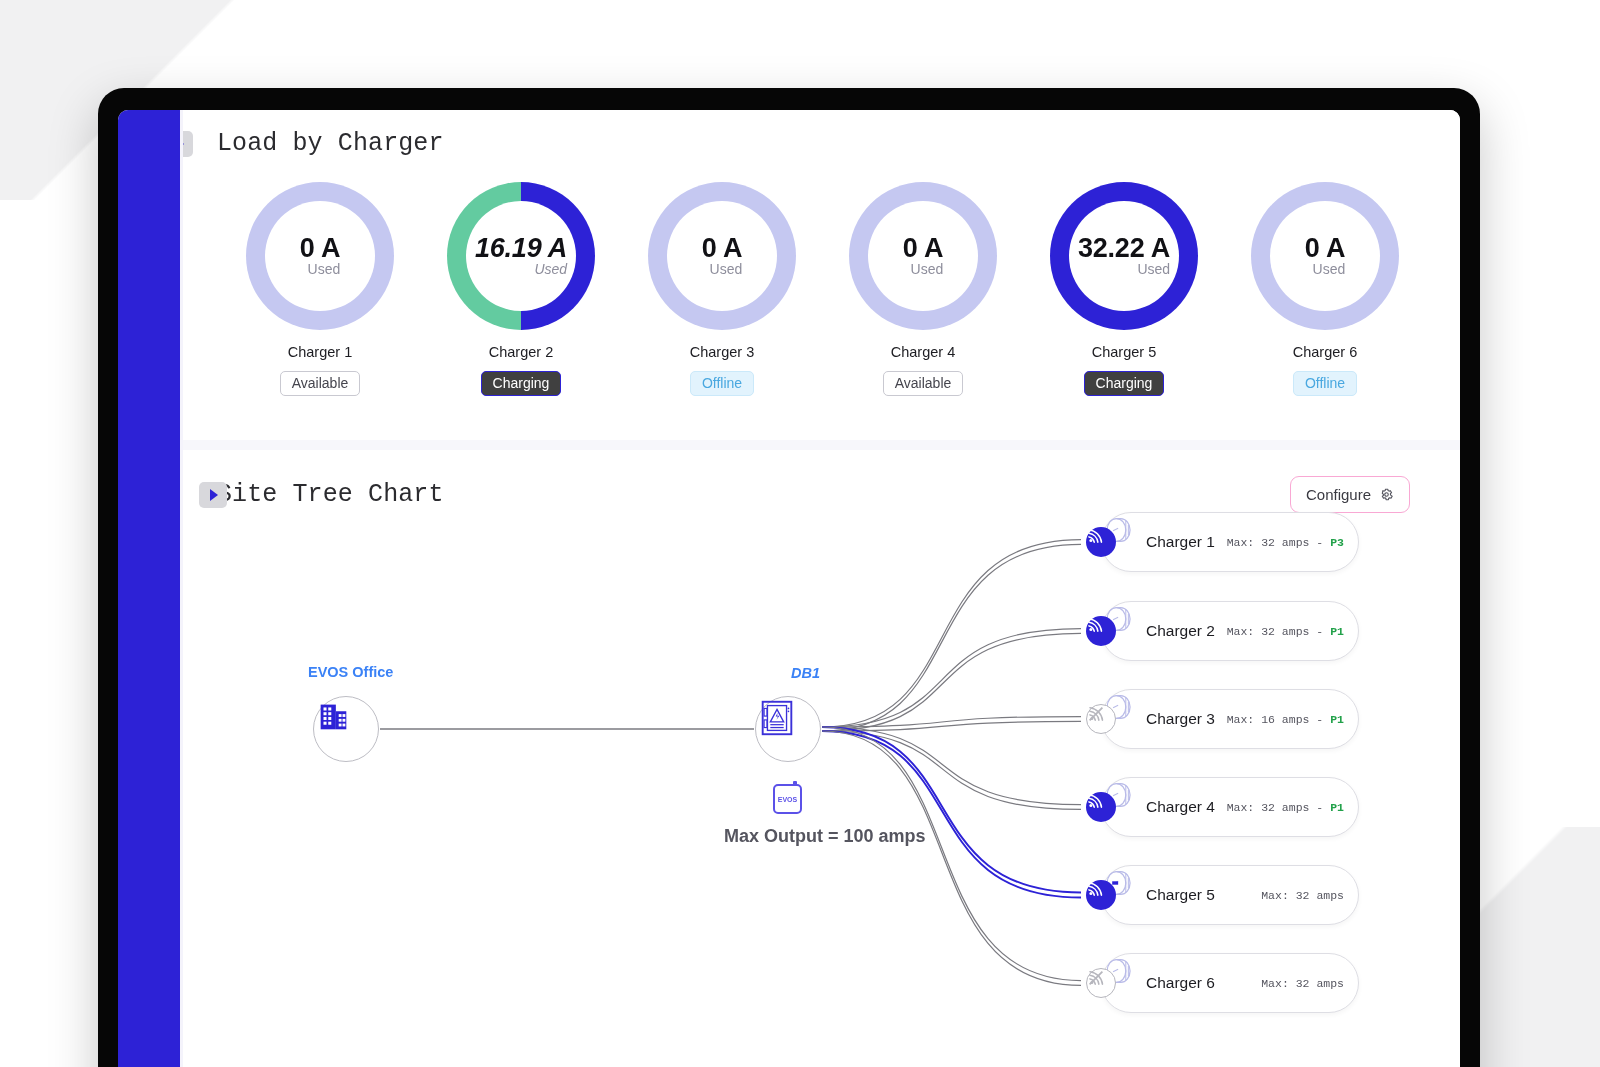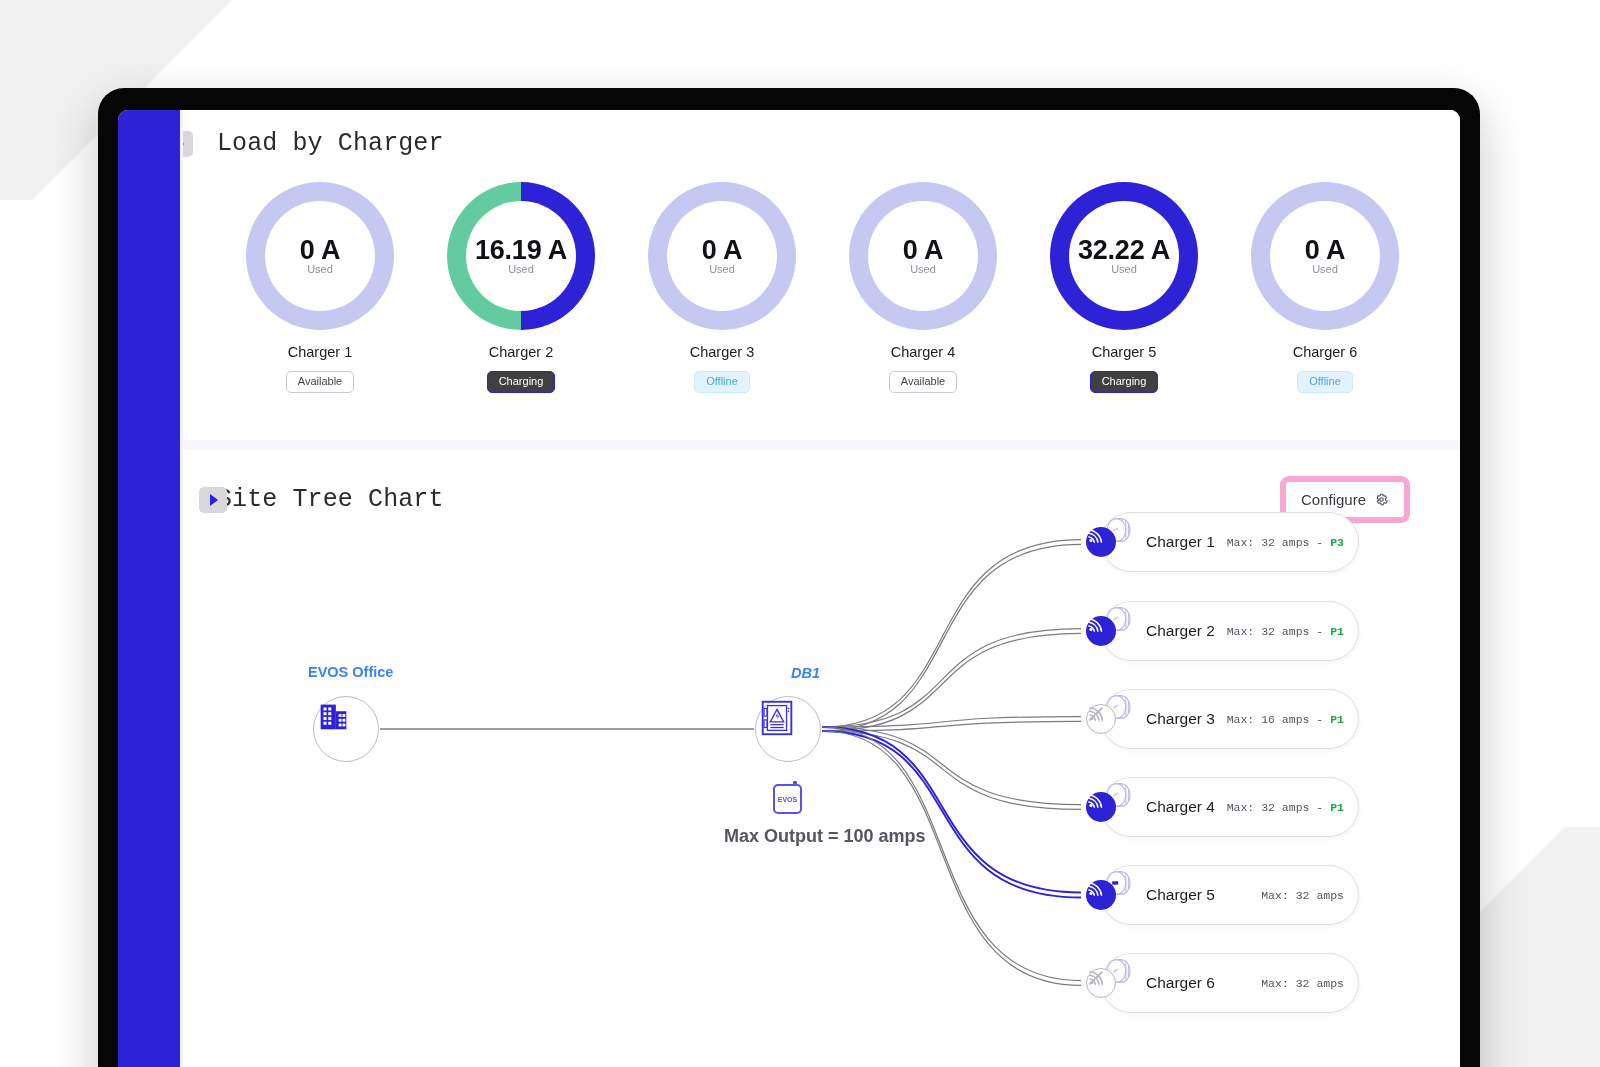--- a/index.html
+++ b/index.html
@@ -124,48 +124,48 @@
   .gauge-inner {
     position: relative; z-index: 2;
     text-align: center;
     line-height: 1.05;
   }
   .gauge-value {
     font-size: 27px; font-weight: bold; color: #111115;
     letter-spacing: -0.2px;
   }
   .gauge-sub {
-    font-size: 11px; color: #8e8e9c; 
+    font-size: 14px; color: #8e8e9c;  text-align: right;
   }
   .gauge-name {
     margin-top: 14px;
     font-size: 14.5px; color: #1d1d22;
   }
   .badge {
     margin-top: 11px;
-    font-size: 11px;
+    font-size: 14px;
     padding: 4px 11px 5px 11px;
     border-radius: 5px;
     line-height: 1;
     display: inline-block;
     cursor: pointer;
   }
   .badge.available { background: #ffffff; color: #45454e; border: 1px solid #c9c9d1; }
   .badge.charging  { background: #404040; color: #ffffff; border: 1px solid #2d22d6; }
   .badge.offline   { background: #e2f3fd; color: #4aa8e0; border: 1px solid #cbe9fa; }
 
   
   .panel-gap { height: 10px; background: #f7f7fb; }
 
   
   #panel-tree { height: 720px; }
   #panel-tree .panel-head { padding-top: 26px; justify-content: space-between; }
   #configure-btn {
     display: flex; align-items: center; gap: 8px;
-    border: 6px solid #f9a8d4;
+    border: 1px solid #f9a8d4;
     background: #ffffff;
     border-radius: 9px;
     padding: 9px 15px;
     font-size: 15px;
     color: #3a3a42;
     cursor: pointer;
     margin-right: 20px;
   }
   #tree-canvas {
     position: absolute;
@@ -262,21 +262,21 @@
             <div class="gauge-ring" style="background:#c5c8f1;">
               <div class="gauge-inner">
                 <div class="gauge-value">0 A</div>
                 <div class="gauge-sub">Used</div>
               </div>
             </div>
             <div class="gauge-name">Charger 1</div>
             <div class="badge available">Available</div>
           </div>
           <div class="gauge-cell">
-            <div class="gauge-ring" style="background: conic-gradient(from 180deg, #63cba0 0deg 180deg, #2d22d6 180deg 360deg);">
+            <div class="gauge-ring" style="background: conic-gradient(from 180deg, #63cba0 0deg 180deg, #2d22d6 180deg 360deg); font-style: italic;">
               <div class="gauge-inner">
                 <div class="gauge-value">16.19 A</div>
                 <div class="gauge-sub">Used</div>
               </div>
             </div>
             <div class="gauge-name">Charger 2</div>
             <div class="badge charging">Charging</div>
           </div>
           <div class="gauge-cell">
             <div class="gauge-ring" style="background:#c5c8f1;">

